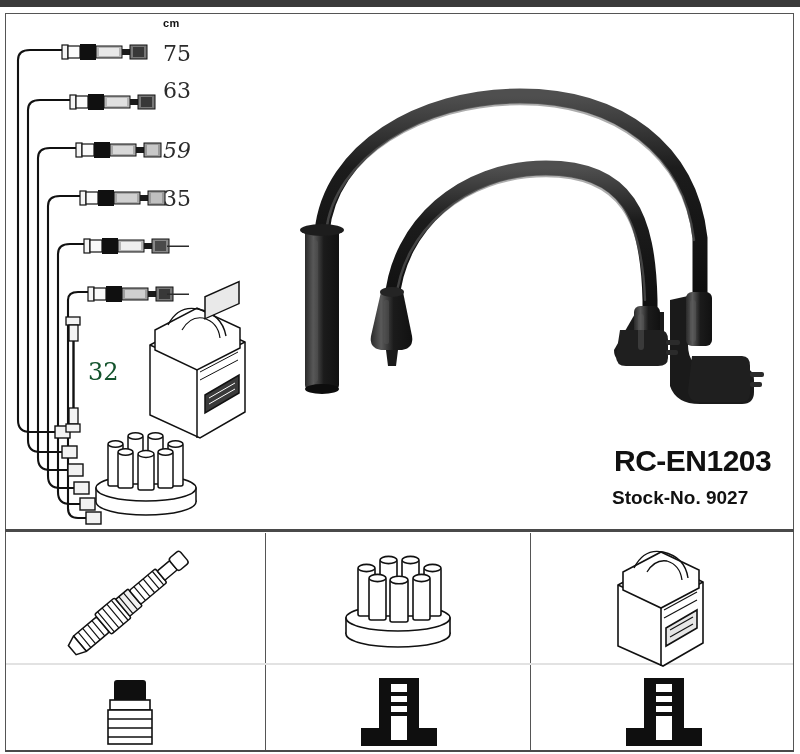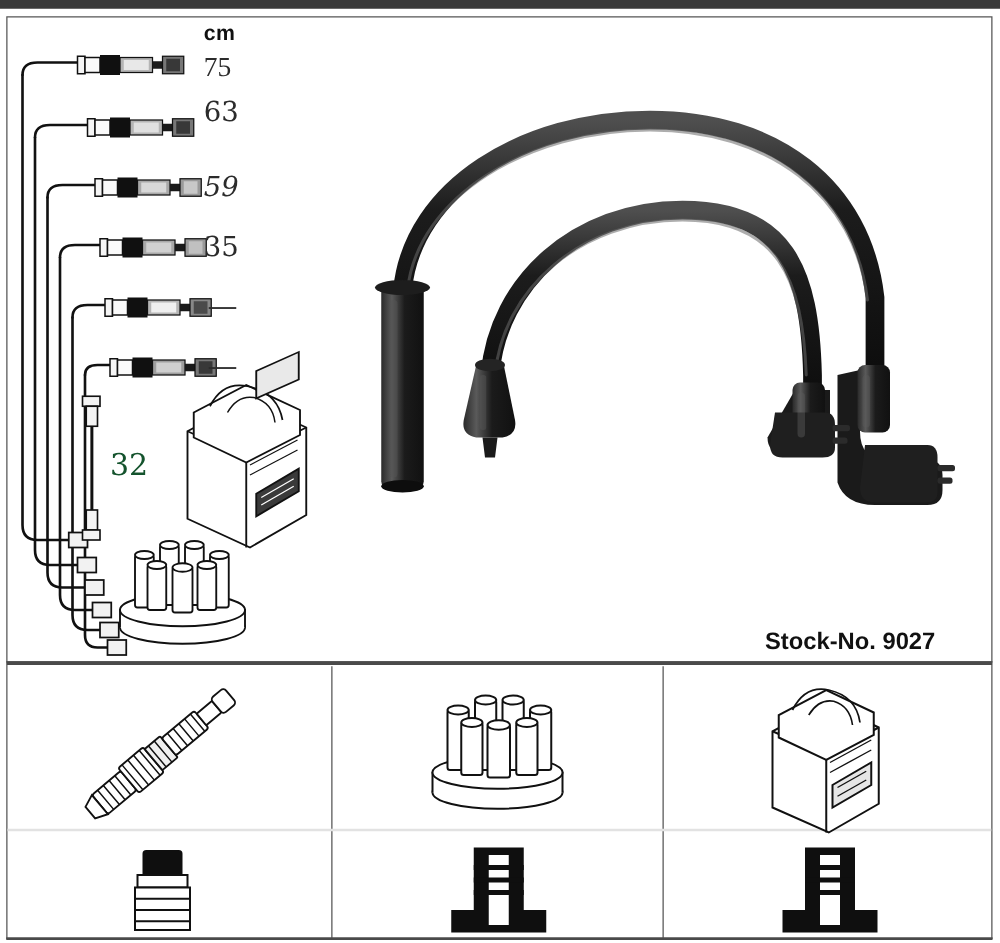--- a/index.html
+++ b/index.html
@@ -19,29 +19,29 @@
   .rule-mid{position:absolute;left:5px;top:529px;width:789px;height:3px;background:#4a4a4a;}
   .frame-bottom{position:absolute;left:5px;top:532px;width:789px;height:219px;
                 border:1px solid #555;border-top:none;box-sizing:border-box;}
   .vdiv{position:absolute;top:533px;width:1px;height:218px;background:#555;}
   .vdiv.a{left:265px;}
   .vdiv.b{left:530px;}
   .hsep{position:absolute;left:6px;top:663px;width:787px;height:2px;background:#e2e2e2;}
   .rule-bottom{position:absolute;left:5px;top:750px;width:789px;height:2px;background:#4a4a4a;}
 
   
-  .len-head{position:absolute;font-weight:bold;font-size:17px;color:#111;letter-spacing:.3px;}
+  .len-head{position:absolute;font-weight:bold;font-size:11px;color:#111;letter-spacing:.3px;}
   .len-val{position:absolute;font-size:22px;color:#2b2b2b;font-family:"DejaVu Serif",serif;}
   .len-dash{position:absolute;font-size:22px;color:#2b2b2b;}
   .len-32{position:absolute;font-size:24px;color:#14532d;font-family:"DejaVu Serif",serif;}
 
   
   .prod-code{position:absolute;font-size:30px;font-weight:bold;color:#111;letter-spacing:-.5px;
              white-space:nowrap;}
-  .prod-stock{position:absolute;font-size:19px;font-weight:bold;color:#111;white-space:nowrap;margin-top:16px;}
+  .prod-stock{position:absolute;font-size:19px;font-weight:bold;color:#111;white-space:nowrap;}
 
   svg{display:block;}
   .ov{position:absolute;left:0;top:0;}
 </style>
 </head>
 <body>
 
 <div id="sheet">
 
   <div class="rule-top"></div>
@@ -317,24 +317,25 @@
       <rect x="644" y="678" width="40" height="56" fill="#0f0f0f"></rect>
       <rect x="656" y="684" width="16" height="50" fill="#fff"></rect>
       <path d="M644,694 L684,694 M644,704 L684,704 M644,714 L684,714" stroke="#0f0f0f" stroke-width="4"></path>
       <rect x="626" y="728" width="76" height="18" fill="#0f0f0f"></rect>
       <rect x="656" y="728" width="16" height="12" fill="#fff"></rect>
     </g>
   </svg>
 
   <div class="len-head" style="left:163px;top:17px;">cm</div>
 
-  <div class="len-val" style="left:163px;top:41px;font-family:Liberation Serif, serif;">75</div>
+  <div class="len-val" style="left:163px;top:41px;">75</div>
   <div class="len-val" style="left:163px;top:78px;">63</div>
   <div class="len-val" style="left:163px;top:138px;font-style:italic;">59</div>
   <div class="len-val" style="left:163px;top:186px;">35</div>
   <div class="len-dash" style="left:167px;top:232px;">—</div>
   <div class="len-dash" style="left:167px;top:280px;">—</div>
 
   <div class="len-32" style="left:88px;top:358px;">32</div>
 
+  <div class="prod-code" style="left:614px;top:444px;">RC-EN1203</div>
   <div class="prod-stock" style="left:612px;top:487px;">Stock-No. 9027</div>
 
 </div>
 
 </body></html>

